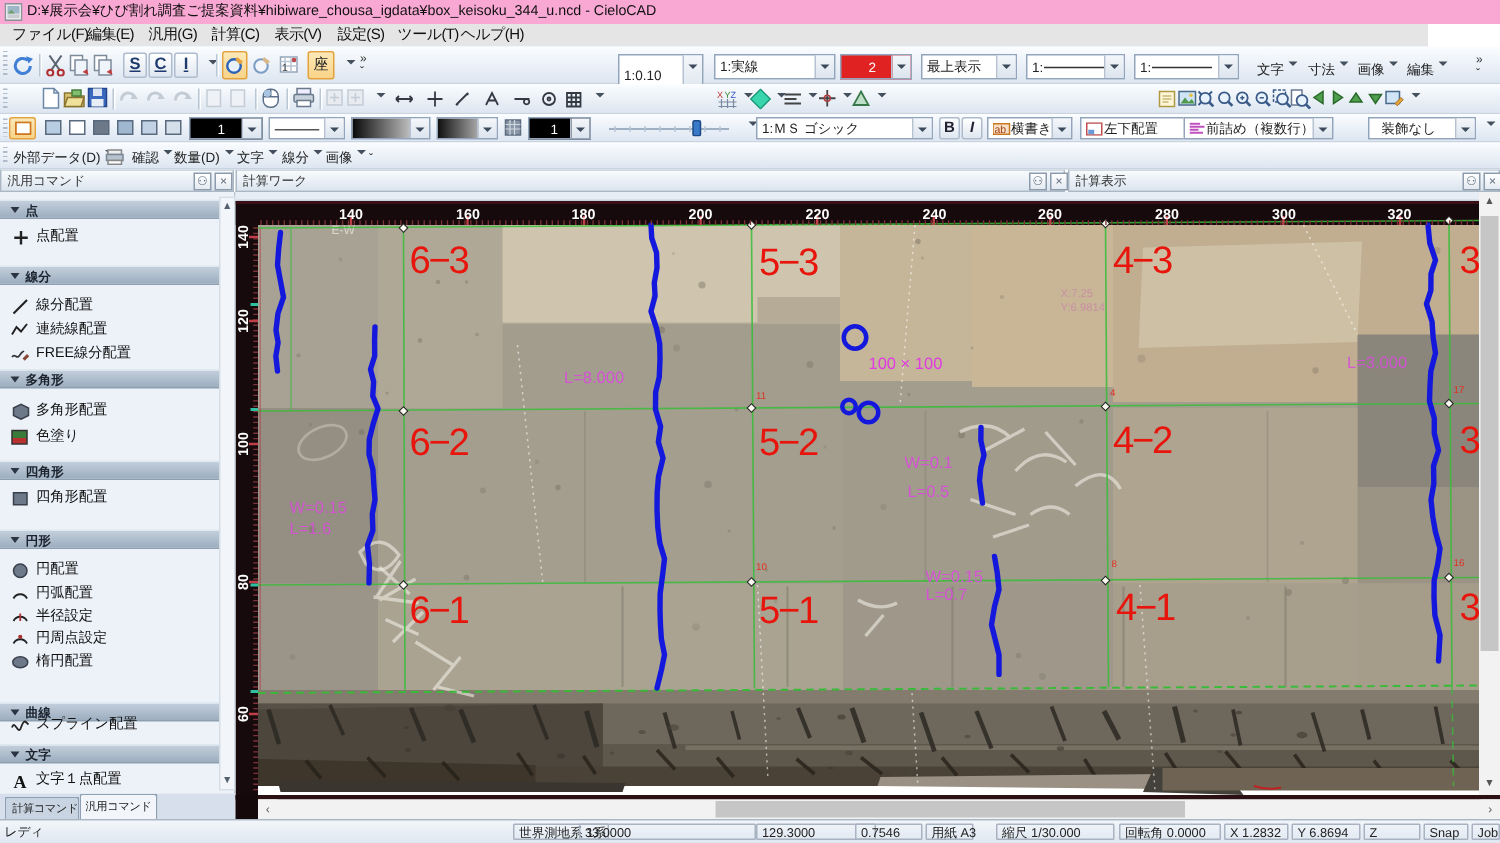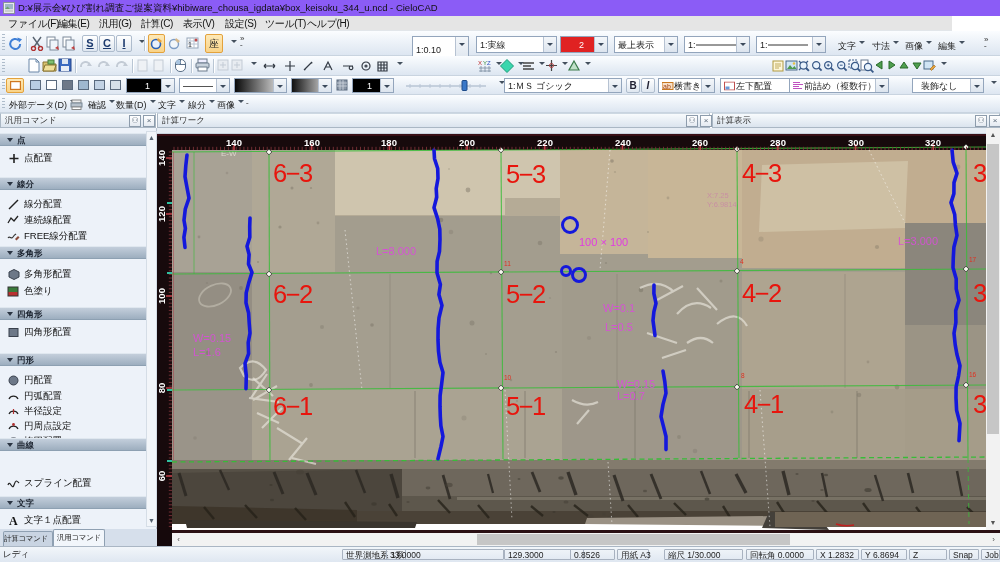--- a/index.html
+++ b/index.html
@@ -1,17 +1,17 @@
 <!DOCTYPE html>
 <html><head><meta charset="utf-8">
 <style>
 *{margin:0;padding:0;box-sizing:border-box}
 html,body{width:1000px;height:562px;overflow:hidden;font-family:"Liberation Sans",sans-serif;-webkit-font-smoothing:antialiased}
 .abs{position:absolute}
-#titlebar{left:0;top:0;width:1000px;height:16px;background:#8b5cf6;font-size:9.5px;color:#111;line-height:16px}
+#titlebar{left:0;top:0;width:1000px;height:16px;background:#f9a8d4;font-size:9.5px;color:#111;line-height:16px}
 #menubar{left:0;top:16px;width:952px;height:15px;background:#e5e5e5;font-size:10px;letter-spacing:-0.4px;color:#111;border-bottom:1px solid #e2e6ea}
 .mi{position:absolute;top:1px;line-height:14px}
 .tbrow{left:0;width:1000px;background:linear-gradient(#fbfdff,#eaf0f7 55%,#dde6f1);border-bottom:1px solid #c9d4e0}
 #tb1{top:31px;height:25px}
 #tb2{top:56px;height:20px}
 #tb3{top:76px;height:19px}
 #tb4{top:95px;height:18px}
 .grip{position:absolute;left:2px;top:3px;bottom:3px;width:3px;background:repeating-linear-gradient(#aebccb 0 1px,transparent 1px 3px)}
 .sep{position:absolute;width:1px;background:#b9c6d4;box-shadow:1px 0 0 #fff}
 .btn{position:absolute;border:1px solid transparent}
@@ -476,45 +476,45 @@
     <div class="pit" style="top:277px">半径設定</div>
     <svg class="pic" style="top:292px" width="14" height="13">
       <path d="M2 9a5 5 0 0 1 9 0" fill="none" stroke="#222" stroke-width="1.2"></path>
       <circle cx="6.5" cy="4.5" r="1.4" fill="#b03030"></circle>
     </svg>
     <div class="pit" style="top:292px">円周点設定</div>
     <svg class="pic" style="top:307px" width="14" height="13">
       <ellipse cx="6.5" cy="6.5" rx="5" ry="3.6" fill="#6d7888" stroke="#39404c"></ellipse>
     </svg>
     <div class="pit" style="top:307px">楕円配置</div>
-    <div class="sechdr" style="top:310px"><span class="tri"></span><b>曲線</b></div>
+    <div class="sechdr" style="top:340px"><span class="tri"></span><b>曲線</b></div>
     <svg class="pic" style="top:349px" width="14" height="13">
       <path d="M1 8c2-6 4 6 6 0s3-4 5-2" stroke="#222" stroke-width="1.2" fill="none"></path>
     </svg>
     <div class="pit" style="top:349px">スプライン配置</div>
     <div class="sechdr" style="top:368px"><span class="tri"></span><b>文字</b></div>
     <svg class="pic" style="top:386px" width="14" height="13">
       <text x="2" y="11" font-family="Liberation Serif" font-size="12" font-weight="bold" fill="#111">A</text>
     </svg>
     <div class="pit" style="top:386px">文字１点配置</div>
     <div style="position:absolute;left:146px;top:3px;width:11px;height:396px;background:#f2f5f9;border:1px solid #d5dde6">
 <div style="position:absolute;left:0;top:0;width:9px;height:11px;color:#55616e;font-size:7px;text-align:center;line-height:11px">▲</div>
 <div style="position:absolute;left:0;bottom:0;width:9px;height:11px;color:#55616e;font-size:7px;text-align:center;line-height:11px">▼</div>
     </div>
   </div>
 <div id="ptabs" class="abs">
-<div class="tab" style="left:3px;width:50px;text-align:left;padding:0">計算コマンド</div>
+<div class="tab" style="left:3px;width:50px;text-align:right;padding:0">計算コマンド</div>
 <div class="tab act" style="left:53px;width:52px;text-align:center;padding:0">汎用コマンド</div>
 </div>
 <div id="statusbar" class="abs">
     <span style="position:absolute;left:3px;top:2px">レディ</span>
     <span class="sf" style="left:342px;width:64px">世界測地系 1系</span>
     <span class="sf" style="left:386px;width:118px">33.0000</span>
     <span class="sf" style="left:504px;width:80px">129.3000</span>
-    <span class="sf" style="left:570px;width:45px">0.8526</span>
+    <span class="sf" style="left:570px;width:45px">0.7546</span>
     <span class="sf" style="left:617px;width:32px">用紙 A3</span>
     <span class="sf" style="left:664px;width:79px">縮尺 1/30.000</span>
     <span class="sf" style="left:746px;width:68px">回転角 0.0000</span>
     <span class="sf" style="left:816px;width:43px">X 1.2832</span>
     <span class="sf" style="left:861px;width:46px">Y 6.8694</span>
     <span class="sf" style="left:909px;width:38px">Z</span>
     <span class="sf" style="left:949px;width:30px">Snap</span>
     <span class="sf" style="left:981px;width:19px">Job</span>
   </div>
 <svg id="canvas" class="abs" width="843" height="402" viewBox="0 0 843 402">

